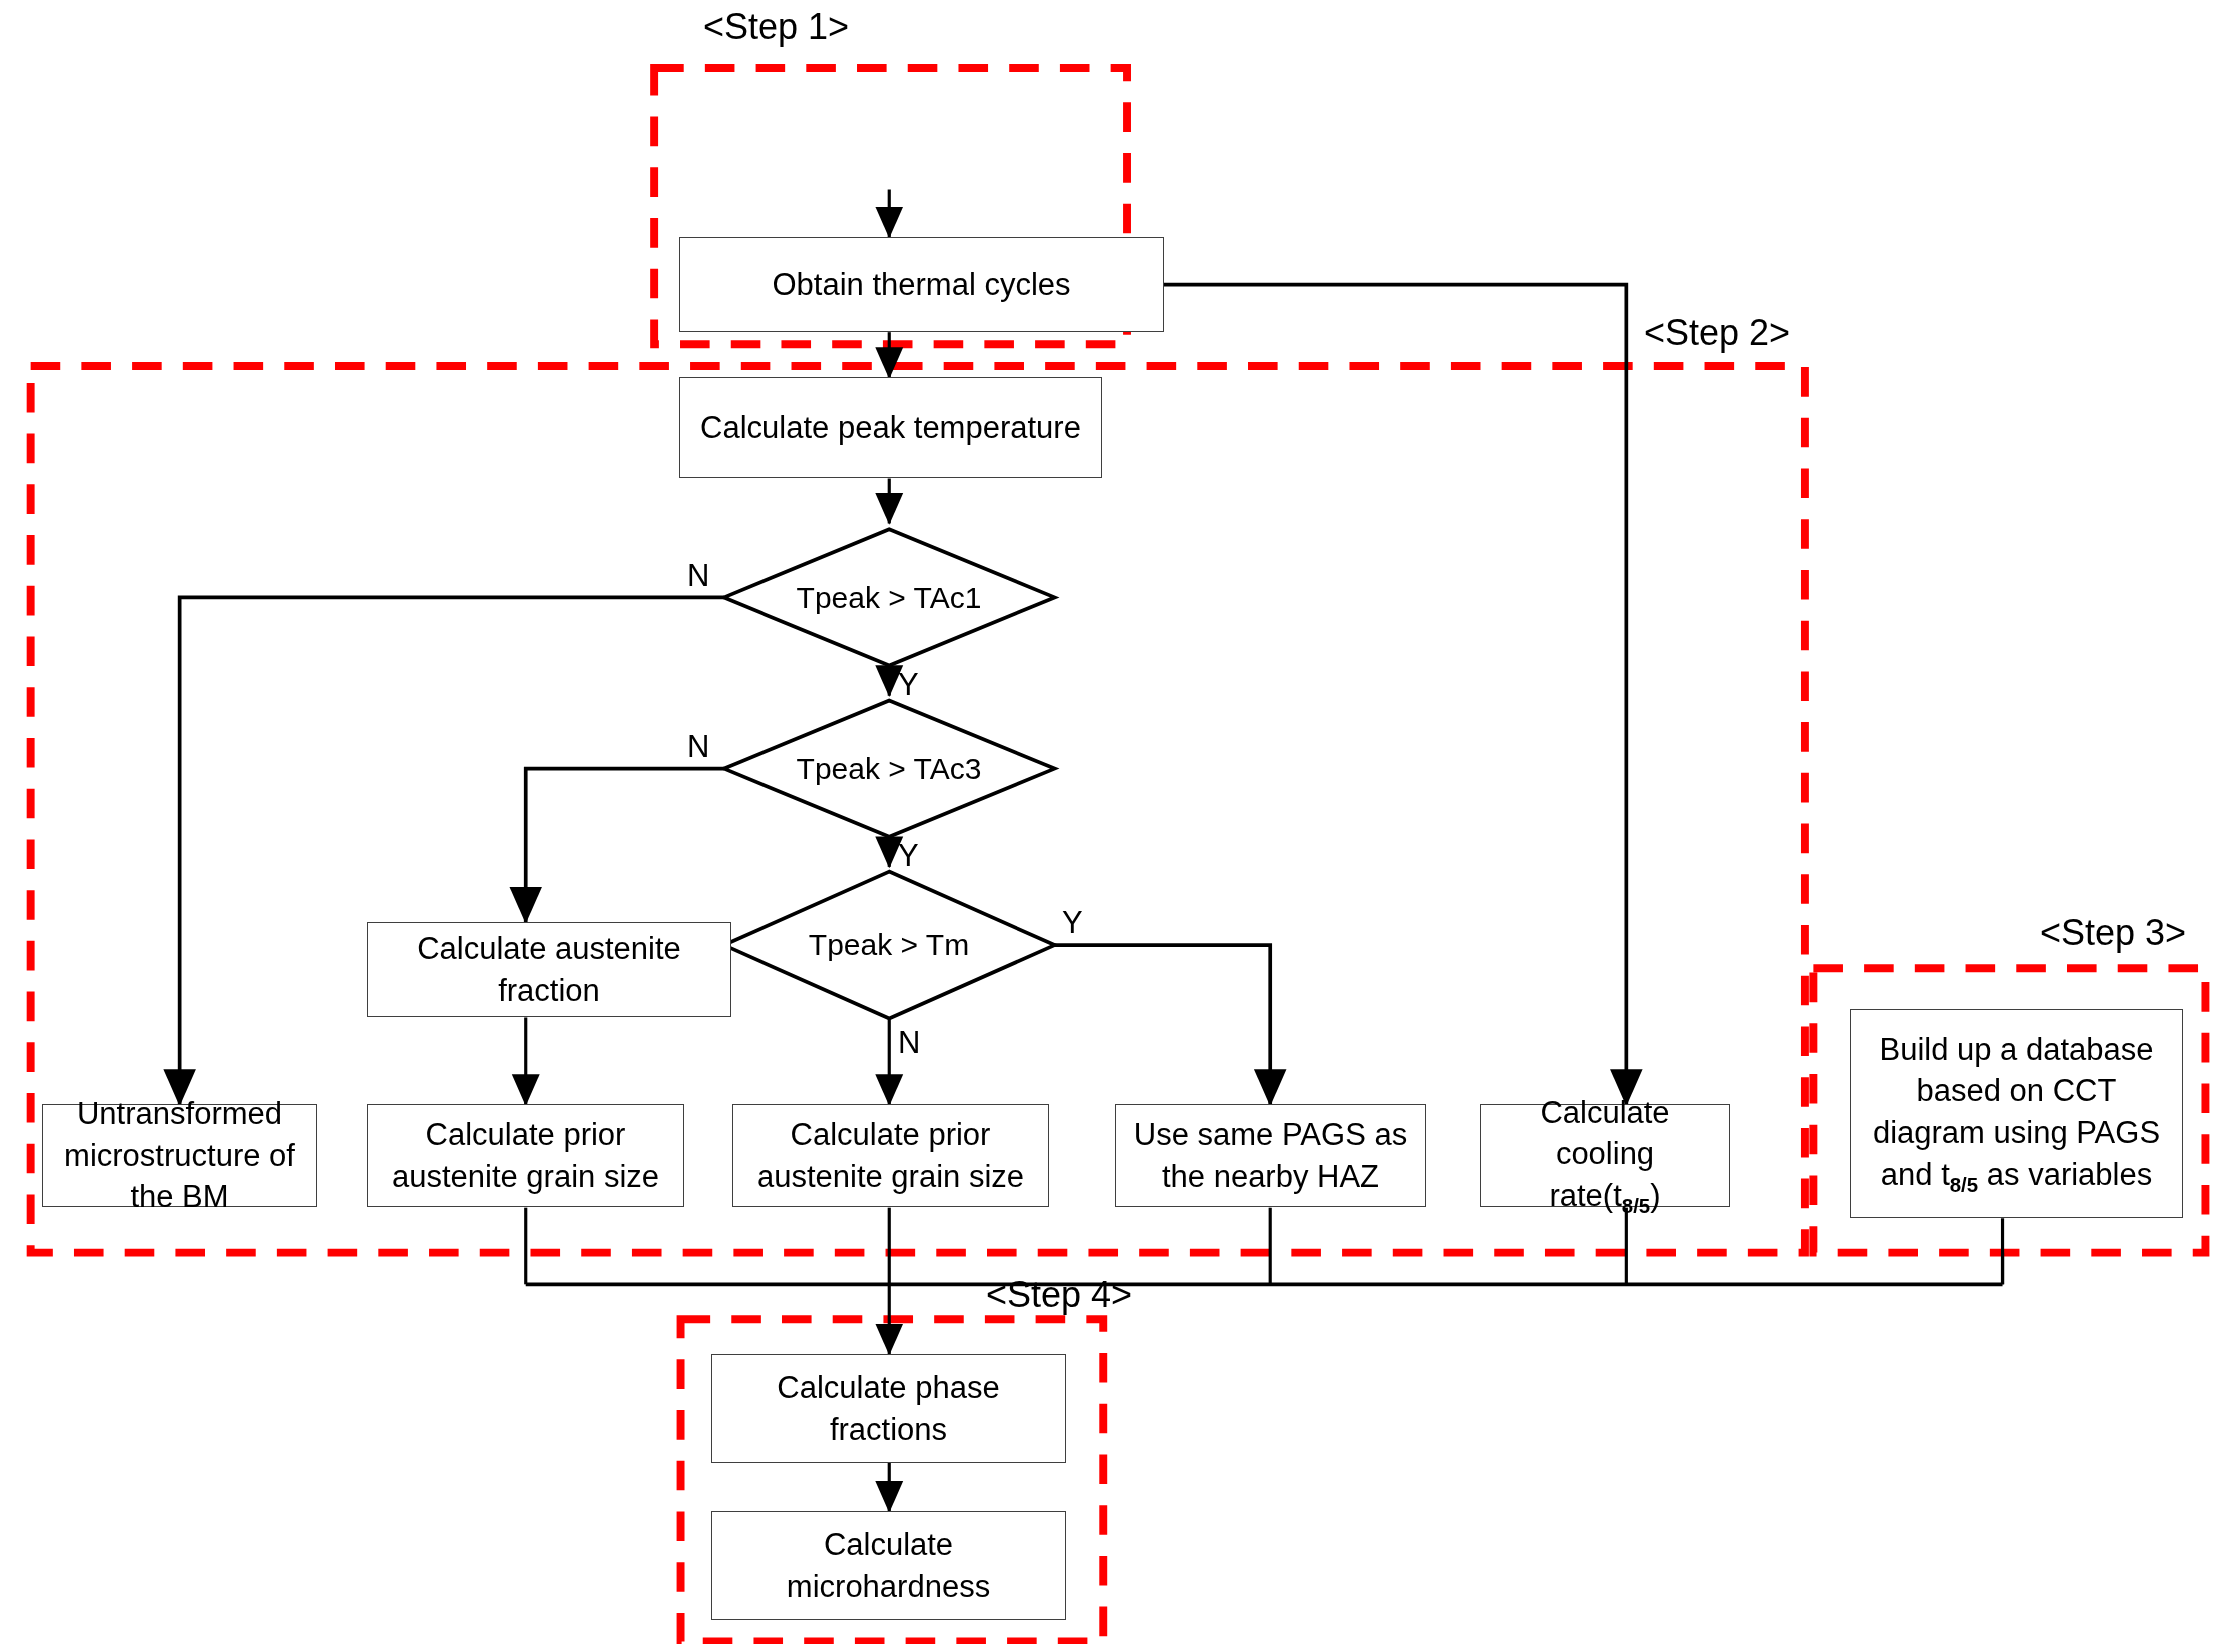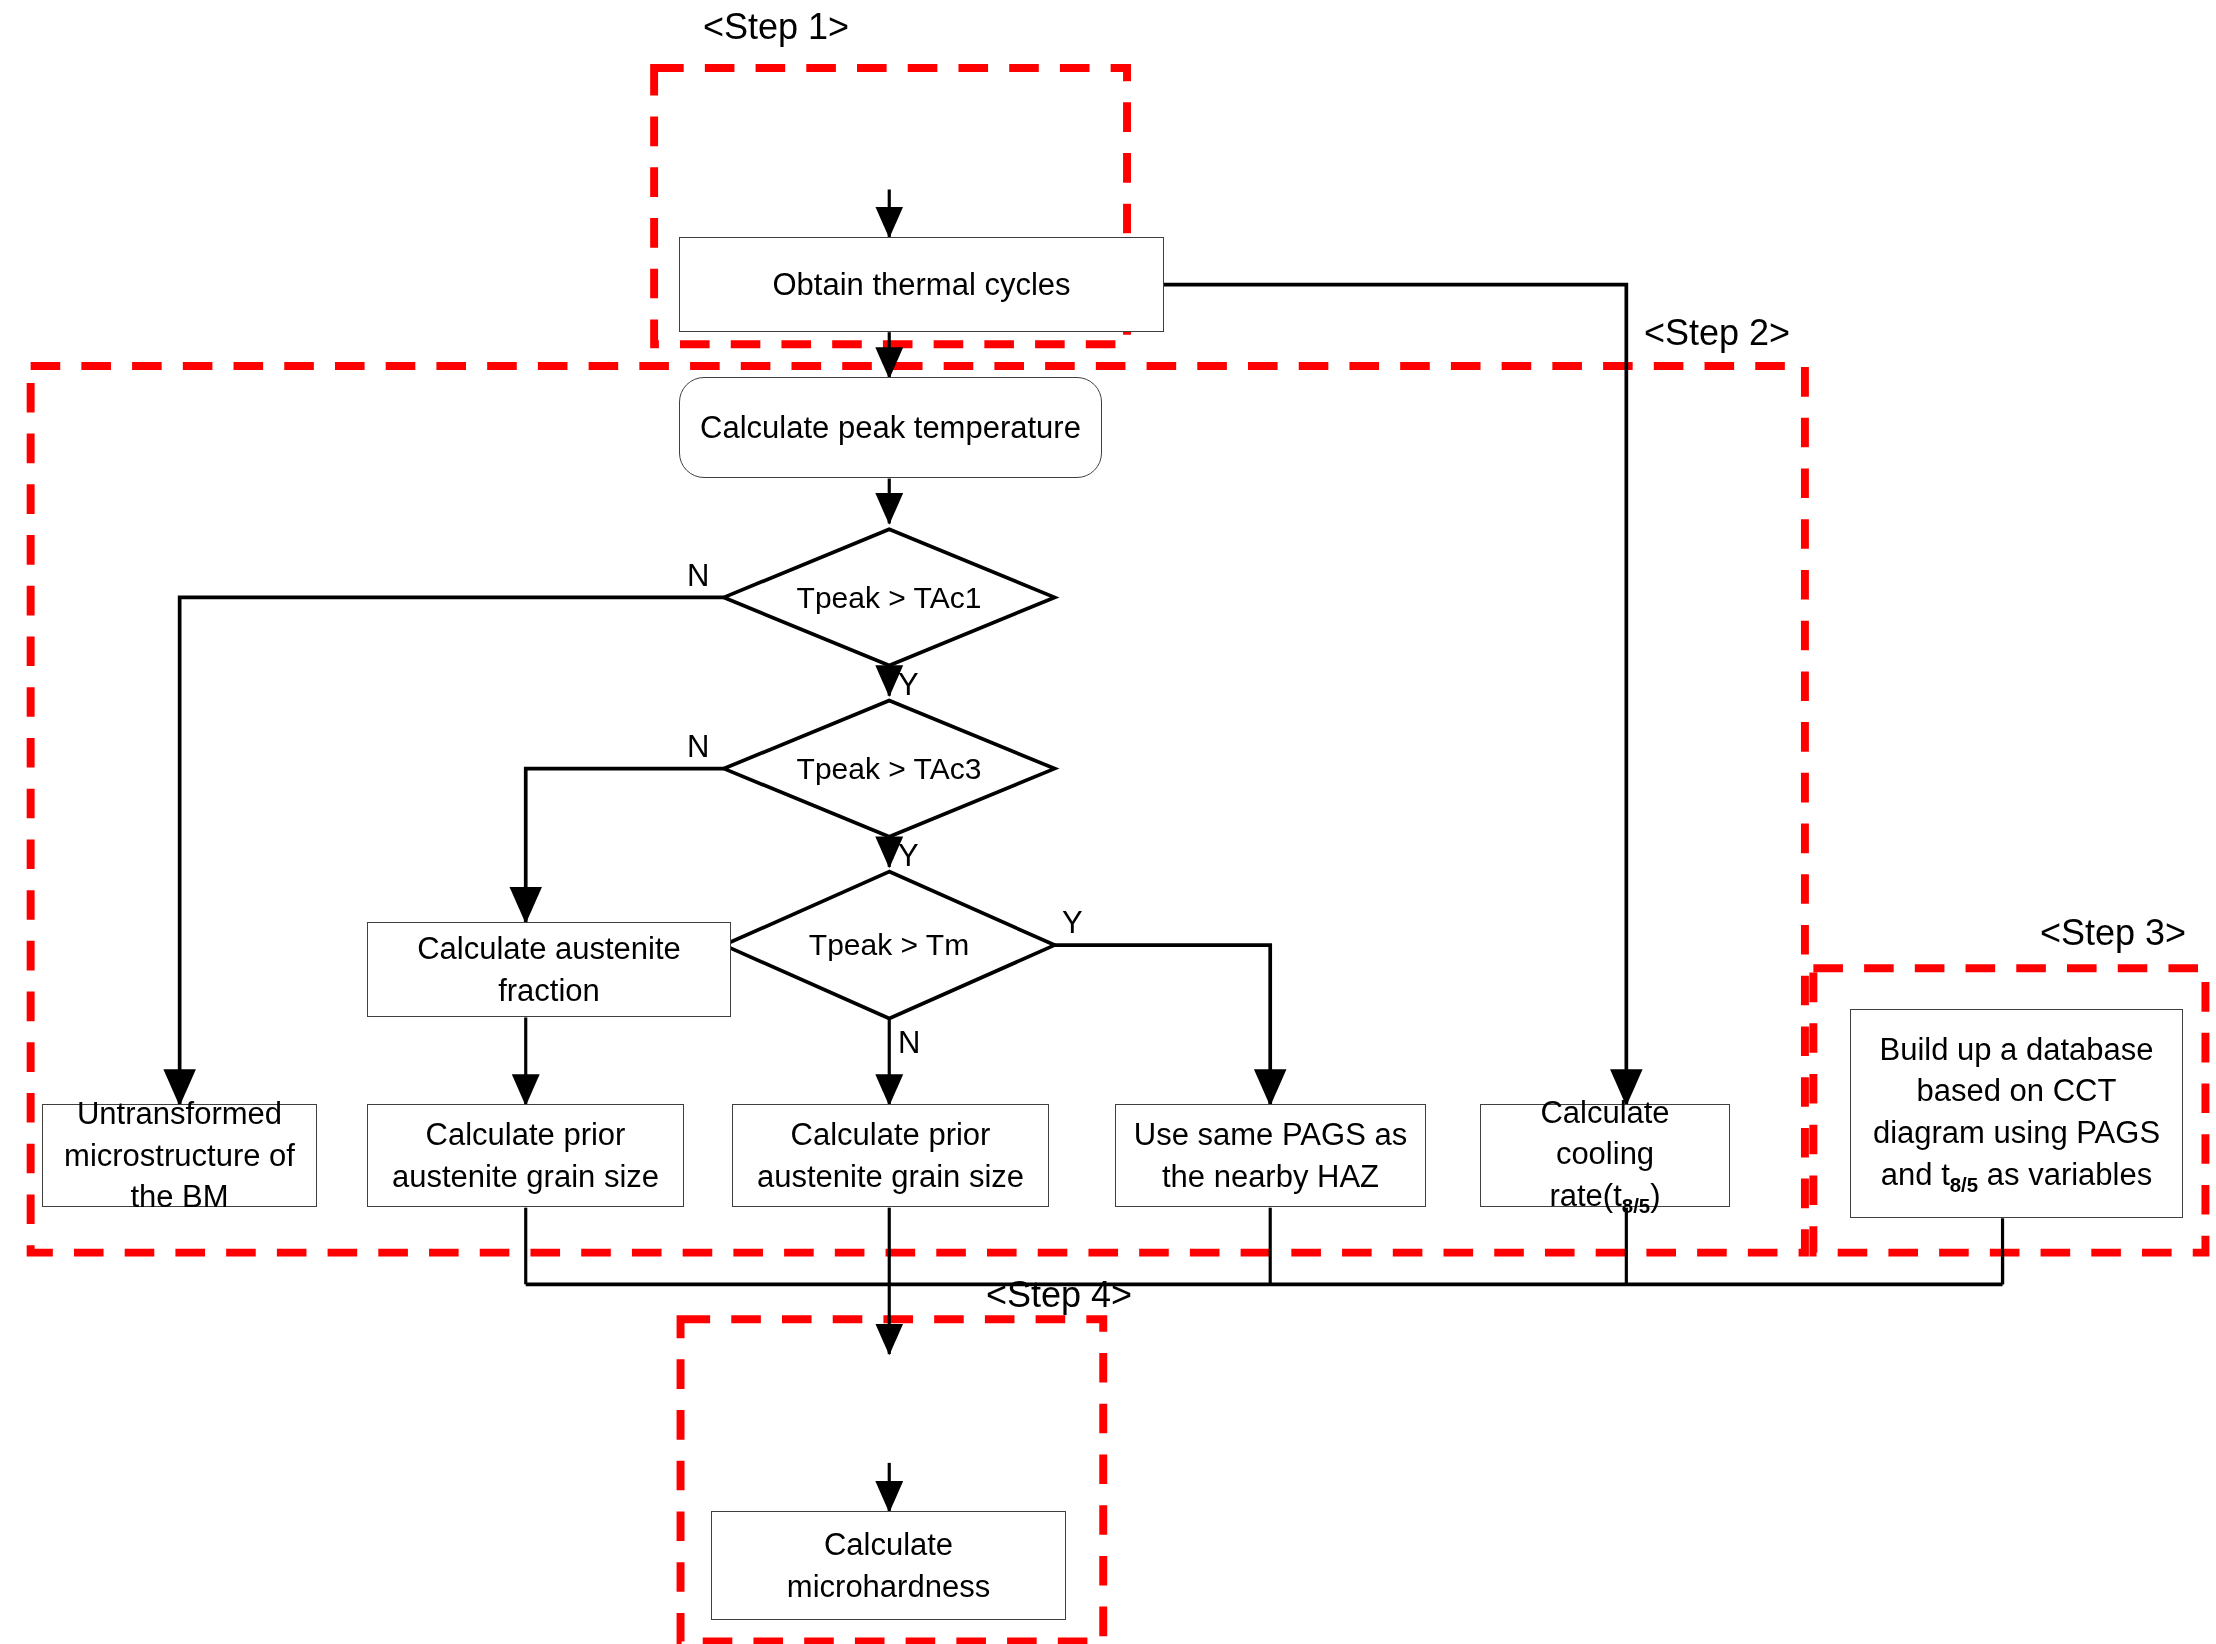--- a/index.html
+++ b/index.html
@@ -133,21 +133,21 @@
   <div class="step-title" style="left:703px; top:6.3px;">&lt;Step 1&gt;</div>
   <div class="step-title" style="left:1644px; top:312px;">&lt;Step 2&gt;</div>
   <div class="step-title" style="left:2040px; top:912px;">&lt;Step 3&gt;</div>
   <div class="step-title" style="left:986px; top:1274px;">&lt;Step 4&gt;</div>
 
 
   <div class="node" style="left:679px; top:237px; width:485px; height:95px;">
     <span class="txt">Obtain thermal cycles</span>
   </div>
 
-  <div class="node" style="left:679px; top:377px; width:423px; height:101px;border-radius:25px;">
+  <div class="node" style="left:679px; top:377px; width:423px; height:101px;">
     <span class="txt">Calculate peak temperature</span>
   </div>
 
   <div class="node" style="left:367px; top:922px; width:364px; height:95px;">
     <span class="txt">Calculate austenite fraction</span>
   </div>
 
   <div class="node" style="left:42px; top:1104px; width:275px; height:103px;">
     <span class="txt">Untransformed microstructure of the BM</span>
   </div>
@@ -173,20 +173,23 @@
 
   <div class="node" style="left:1850px; top:1009px; width:333px; height:209px;">
     <span class="txt">
       <span>Build up a database</span><br>
       <span>based on CCT</span><br>
       <span>diagram using PAGS</span><br>
       <span>and t</span><span class="sub">8/5</span><span> as variables</span>
     </span>
   </div>
 
+  <div class="node" style="left:711px; top:1354px; width:355px; height:109px;">
+    <span class="txt">Calculate phase fractions</span>
+  </div>
 
   <div class="node" style="left:711px; top:1511px; width:355px; height:109px;">
     <span class="txt">Calculate microhardness</span>
   </div>
 
   <div class="diamond-label" style="left:757px; top:579px; width:264px; height:37px;">Tpeak &gt; TAc1</div>
   <div class="diamond-label" style="left:757px; top:750px; width:264px; height:37px;">Tpeak &gt; TAc3</div>
   <div class="diamond-label" style="left:757px; top:926px; width:264px; height:37px;">Tpeak &gt; Tm</div>
 
   <div class="edge-label" style="left:687px; top:558px;">N</div>

